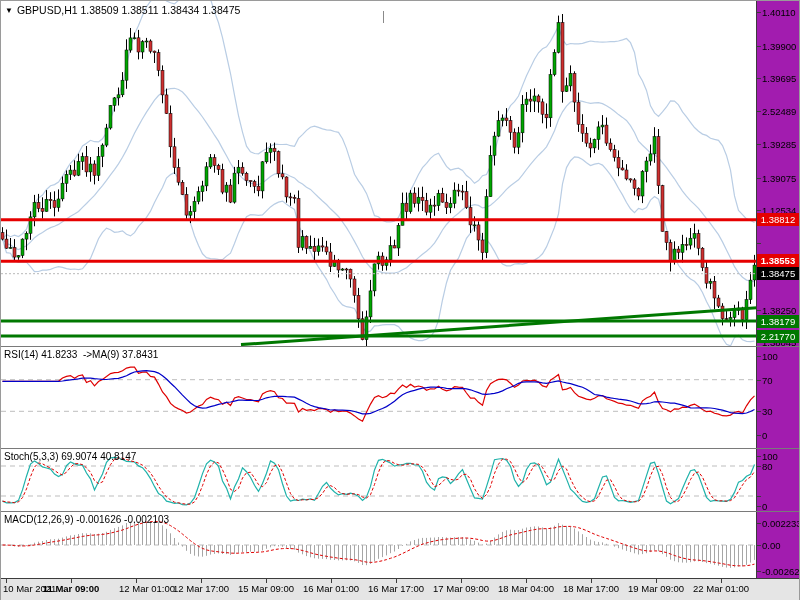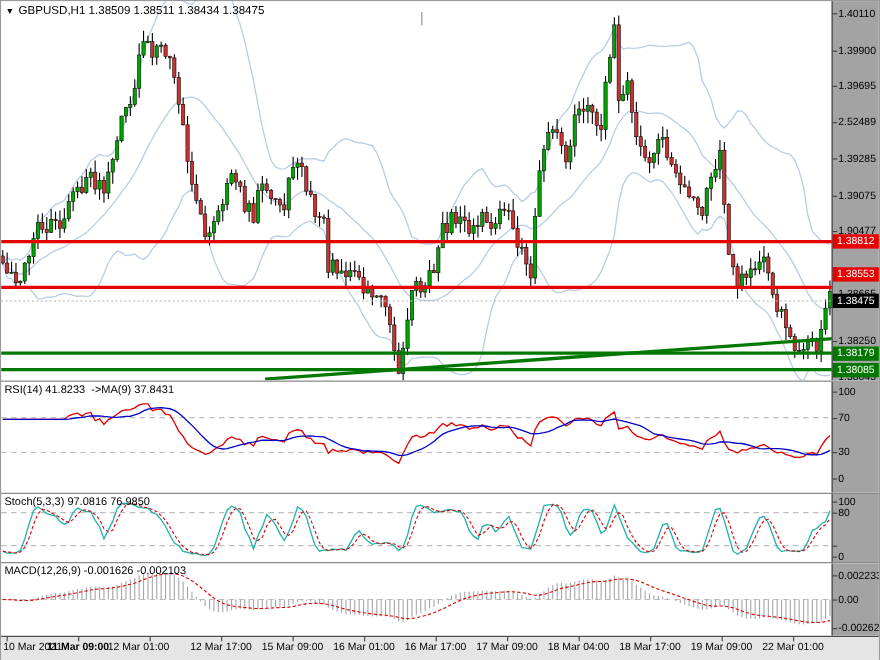--- a/index.html
+++ b/index.html
@@ -2,21 +2,21 @@
 <html><head>
 <meta charset="utf-8">
 <style>
   html,body{margin:0;padding:0;background:#fff;}
   body{width:800px;height:600px;overflow:hidden;font-family:"Liberation Sans",sans-serif;-webkit-font-smoothing:none;}
   .window{position:relative;width:800px;height:600px;box-sizing:border-box;border:1px solid #9a9a9a;background:#fff;}
   .panel{position:relative;width:798px;box-sizing:border-box;overflow:hidden;}
   .panel.sub{border-top:1px solid #7a7a7a;}
   .panel svg{display:block;position:absolute;left:0;top:0;}
   .panel.sub svg{top:1px;}
-  .axis{position:absolute;top:0;right:0;bottom:0;width:42px;border-left:1px solid #3c3c3c;background:#a3a3a3;}
+  .axis{position:absolute;top:0;right:0;bottom:0;width:42px;border-left:1px solid #3c3c3c;background:#a21caf;}
   .axis-label{position:absolute;left:5px;font-size:9.5px;color:#000;white-space:nowrap;line-height:11px;}
   .tick{position:absolute;left:0;width:4px;height:1px;background:#3c3c3c;}
   .badge{position:absolute;left:0;width:42px;height:13px;color:#fff;font-size:9.5px;line-height:13px;text-align:center;white-space:nowrap;}
   .pane-header{position:absolute;left:3px;top:2px;font-size:10px;color:#000;z-index:5;white-space:pre;}
   .symbol-header{position:absolute;left:4px;top:3px;font-size:10.5px;color:#000;z-index:5;display:flex;align-items:center;gap:4px;}
   .dd{font-size:8px;color:#000;cursor:pointer;}
   .time-axis{position:relative;width:798px;height:23px;border-top:1px solid #3c3c3c;box-sizing:border-box;background:#e5e5e5;}
   .time-label{position:absolute;top:4px;font-size:9.5px;color:#000;white-space:nowrap;}
   .time-tick{position:absolute;top:0;width:1px;height:4px;background:#3c3c3c;}
   .shift-marker{position:absolute;top:10px;width:1px;height:12px;background:#8a8a8a;z-index:4;}
@@ -430,32 +430,32 @@
         <div class="axis-label" style="top: 40px;">1.39900</div>
         <div class="tick" style="top: 77px;"></div>
         <div class="axis-label" style="top: 72px;">1.39695</div>
         <div class="tick" style="top: 110px;"></div>
         <div class="axis-label" style="top: 105px;">2.52489</div>
         <div class="tick" style="top: 143px;"></div>
         <div class="axis-label" style="top: 138px;">1.39285</div>
         <div class="tick" style="top: 177px;"></div>
         <div class="axis-label" style="top: 172px;">1.39075</div>
         <div class="tick" style="top: 209px;"></div>
-        <div class="axis-label" style="top: 204px;">1.90477</div>
+        <div class="axis-label" style="top: 204px;">1.12534</div>
         <div class="tick" style="top: 242px;"></div>
         <div class="axis-label" style="top: 237px; margin-top: 24px;">1.38665</div>
         <div class="tick" style="top: 309px;"></div>
         <div class="axis-label" style="top: 304px;">1.38250</div>
         <div class="tick" style="top: 341px;"></div>
         <div class="axis-label" style="top: 336px;">1.38045</div>
         <div class="badge" style="top: 212px; background: rgb(230, 0, 0);">1.38812</div>
-        <div class="badge" style="top: 242px; background: rgb(230, 0, 0);">1.38553</div>
+        <div class="badge" style="top: 253px; background: rgb(230, 0, 0); font-weight: bold;">1.38553</div>
         <div class="badge" style="top: 266px; background: rgb(0, 0, 0);">1.38475</div>
         <div class="badge" style="top: 314px; background: rgb(0, 120, 0);">1.38179</div>
-        <div class="badge" style="top: 329px; background: rgb(0, 120, 0);">1.38085</div>
+        <div class="badge" style="top: 329px; background: rgb(0, 120, 0);">2.21770</div>
       </div>
   </div>
 
   <div class="panel sub" id="rsi-panel" style="height:102px">
     <div class="pane-header">RSI(14) 41.8233  -&gt;MA(9) 37.8431</div>
     <svg id="rsi-svg" width="756" height="101">
         <line x1="0" y1="31.7" x2="756" y2="31.7" stroke="#bdbdbd" stroke-width="1" stroke-dasharray="5 4"></line>
         <line x1="0" y1="63.3" x2="756" y2="63.3" stroke="#bdbdbd" stroke-width="1" stroke-dasharray="5 4"></line>
         <polyline fill="none" stroke="#DE0000" stroke-width="1.2" points="1.5,33.3 5.5,33.3 9.5,33.3 13.5,33.3 17.5,33.3 21.5,33.3 25.5,33.3 29.5,33.3 33.5,33.3 37.5,33.3 41.5,33.3 45.5,33.3 49.5,33.3 53.5,33.3 57.5,33.3 61.5,30.0 65.5,28.4 69.5,27.6 73.5,30.3 77.5,27.7 81.5,26.9 85.5,34.5 89.5,32.7 93.5,37.8 97.5,33.5 101.5,31.4 105.5,28.6 109.5,25.6 113.5,24.7 117.5,24.4 121.5,22.8 125.5,20.1 129.5,19.2 133.5,19.2 137.5,25.3 141.5,24.2 145.5,24.1 149.5,28.4 153.5,29.1 157.5,36.1 161.5,43.9 165.5,48.7 169.5,55.4 173.5,58.8 177.5,60.9 181.5,62.5 185.5,65.0 189.5,64.0 193.5,60.9 197.5,58.1 201.5,56.5 205.5,51.4 209.5,49.2 213.5,50.9 217.5,51.7 221.5,56.3 225.5,54.3 229.5,57.5 233.5,50.0 237.5,48.7 241.5,50.0 245.5,51.5 249.5,51.7 253.5,52.8 257.5,53.9 261.5,45.9 265.5,43.7 269.5,42.7 273.5,43.7 277.5,49.8 281.5,50.5 285.5,55.1 289.5,55.1 293.5,55.4 297.5,64.1 301.5,60.5 305.5,62.3 309.5,61.7 313.5,62.5 317.5,60.5 321.5,60.7 325.5,61.6 329.5,64.2 333.5,61.9 337.5,63.6 341.5,63.1 345.5,63.2 349.5,65.1 353.5,67.9 357.5,71.0 361.5,73.2 365.5,64.2 369.5,56.1 373.5,49.4 377.5,47.7 381.5,49.7 385.5,48.4 389.5,45.2 393.5,45.7 397.5,40.9 401.5,37.0 405.5,39.4 409.5,36.3 413.5,39.1 417.5,38.0 421.5,39.0 425.5,42.3 429.5,40.8 433.5,41.0 437.5,38.3 441.5,41.2 445.5,42.9 449.5,41.8 453.5,38.7 457.5,39.1 461.5,39.3 465.5,45.0 469.5,50.2 473.5,50.2 477.5,54.3 481.5,57.3 485.5,42.4 489.5,35.7 493.5,33.2 497.5,31.4 501.5,31.1 505.5,31.9 509.5,35.3 513.5,39.3 517.5,37.0 521.5,33.0 525.5,32.3 529.5,32.9 533.5,32.2 537.5,34.1 541.5,37.9 545.5,39.0 549.5,32.1 553.5,29.4 557.5,26.5 561.5,41.9 565.5,41.1 569.5,39.5 573.5,44.7 577.5,48.2 581.5,49.6 585.5,51.1 589.5,51.8 593.5,50.2 597.5,47.8 601.5,47.5 605.5,50.8 609.5,52.0 613.5,53.4 617.5,55.2 621.5,55.6 625.5,57.2 629.5,57.3 633.5,58.9 637.5,60.3 641.5,52.8 645.5,50.0 649.5,48.2 653.5,44.1 657.5,54.3 661.5,60.6 665.5,61.8 669.5,63.9 673.5,60.8 677.5,61.2 681.5,59.2 685.5,59.3 689.5,57.4 693.5,56.1 697.5,58.6 701.5,61.6 705.5,63.7 709.5,63.1 713.5,65.3 717.5,66.2 721.5,67.7 725.5,67.8 729.5,67.1 733.5,64.3 737.5,63.4 741.5,65.3 745.5,57.8 749.5,51.8 753.5,47.9 "></polyline>
         <polyline fill="none" stroke="#0000C8" stroke-width="1.2" points="1.5,33.3 5.5,33.3 9.5,33.3 13.5,33.3 17.5,33.3 21.5,33.3 25.5,33.3 29.5,33.3 33.5,33.3 37.5,33.3 41.5,33.3 45.5,33.3 49.5,33.3 53.5,33.3 57.5,33.3 61.5,33.0 65.5,32.4 69.5,31.8 73.5,31.4 77.5,30.8 81.5,30.1 85.5,30.2 89.5,30.1 93.5,30.6 97.5,31.0 101.5,31.4 105.5,31.5 109.5,31.0 113.5,30.6 117.5,30.4 121.5,29.1 125.5,27.7 129.5,25.6 133.5,24.0 137.5,23.3 141.5,22.8 145.5,22.7 149.5,23.1 153.5,23.6 157.5,25.1 161.5,27.7 165.5,31.0 169.5,35.0 173.5,38.7 177.5,42.8 181.5,47.1 185.5,51.1 189.5,55.0 193.5,57.8 197.5,59.4 201.5,60.2 205.5,59.8 209.5,58.7 213.5,57.6 217.5,56.4 221.5,55.5 225.5,54.4 229.5,54.0 233.5,53.1 237.5,52.2 241.5,52.1 245.5,52.3 249.5,52.4 253.5,52.5 257.5,52.3 261.5,51.3 265.5,49.8 269.5,49.0 273.5,48.4 277.5,48.4 281.5,48.3 285.5,48.7 289.5,48.9 293.5,49.1 297.5,51.1 301.5,53.0 305.5,55.2 309.5,57.2 313.5,58.6 317.5,59.7 321.5,60.3 325.5,61.0 329.5,62.0 333.5,61.8 337.5,62.1 341.5,62.2 345.5,62.4 349.5,62.7 353.5,63.5 357.5,64.6 361.5,65.9 365.5,65.9 369.5,65.3 373.5,63.7 377.5,62.0 381.5,60.5 385.5,58.6 389.5,56.1 393.5,53.3 397.5,49.7 401.5,46.7 405.5,44.8 409.5,43.4 413.5,42.4 417.5,41.1 421.5,40.1 425.5,39.7 429.5,39.2 433.5,39.2 437.5,39.3 441.5,39.5 445.5,40.3 449.5,40.6 453.5,40.7 457.5,40.7 461.5,40.3 465.5,40.8 469.5,41.8 473.5,43.2 477.5,44.6 481.5,46.2 485.5,46.3 489.5,45.9 493.5,45.3 497.5,44.4 501.5,42.9 505.5,40.8 509.5,39.2 513.5,37.5 517.5,35.3 521.5,34.2 525.5,33.9 529.5,33.8 533.5,33.9 537.5,34.2 541.5,34.9 545.5,35.3 549.5,34.5 553.5,33.7 557.5,32.9 561.5,34.0 565.5,34.9 569.5,35.7 573.5,36.9 577.5,38.1 581.5,39.2 585.5,41.3 589.5,43.8 593.5,46.5 597.5,47.1 601.5,47.8 605.5,49.1 609.5,49.9 613.5,50.5 617.5,51.1 621.5,51.6 625.5,52.2 629.5,53.0 633.5,54.2 637.5,55.6 641.5,55.8 645.5,55.6 649.5,55.0 653.5,53.8 657.5,53.7 661.5,54.0 665.5,54.5 669.5,55.1 673.5,55.2 677.5,56.1 681.5,57.1 685.5,58.4 689.5,59.8 693.5,60.0 697.5,59.8 701.5,59.8 705.5,59.8 709.5,60.0 713.5,60.5 717.5,61.3 721.5,62.2 725.5,63.3 729.5,64.6 733.5,65.2 737.5,65.4 741.5,65.6 745.5,65.0 749.5,63.5 753.5,61.5 "></polyline>
@@ -466,21 +466,21 @@
         <div class="tick" style="top: 33px;"></div>
         <div class="axis-label" style="top: 28px;">70</div>
         <div class="tick" style="top: 64px;"></div>
         <div class="axis-label" style="top: 59px; text-align: center;">30</div>
         <div class="tick" style="top: 88px;"></div>
         <div class="axis-label" style="top: 83px;">0</div>
       </div>
   </div>
 
   <div class="panel sub" id="stoch-panel" style="height:63px">
-    <div class="pane-header">Stoch(5,3,3) 97.0816 76.9850</div>
+    <div class="pane-header">Stoch(5,3,3) 69.9074 40.8147</div>
     <svg id="stoch-svg" width="756" height="62">
         <line x1="0" y1="16.0" x2="756" y2="16.0" stroke="#bdbdbd" stroke-width="1" stroke-dasharray="5 4"></line>
         <line x1="0" y1="46.0" x2="756" y2="46.0" stroke="#bdbdbd" stroke-width="1" stroke-dasharray="5 4"></line>
         <polyline fill="none" stroke="#20B2AA" stroke-width="1.2" points="1.5,51.1 5.5,52.8 9.5,52.8 13.5,52.6 17.5,50.4 21.5,39.9 25.5,26.2 29.5,14.1 33.5,10.9 37.5,13.6 41.5,16.9 45.5,18.0 49.5,19.1 53.5,24.1 57.5,26.5 61.5,24.4 65.5,15.7 69.5,11.9 73.5,13.9 77.5,15.1 81.5,15.2 85.5,23.0 89.5,28.8 93.5,39.9 97.5,31.7 101.5,24.0 105.5,12.3 109.5,7.9 113.5,7.4 117.5,7.8 121.5,9.5 125.5,11.3 129.5,11.7 133.5,12.0 137.5,15.9 141.5,17.7 145.5,22.4 149.5,28.6 153.5,36.4 157.5,43.6 161.5,46.1 165.5,51.2 169.5,52.1 173.5,53.4 177.5,53.0 181.5,54.6 185.5,54.9 189.5,53.1 193.5,47.6 197.5,36.0 201.5,23.6 205.5,13.8 209.5,10.3 213.5,12.0 217.5,16.1 221.5,31.0 225.5,38.1 229.5,49.0 233.5,37.1 237.5,29.0 241.5,17.8 245.5,21.7 249.5,27.2 253.5,35.3 257.5,41.4 261.5,33.5 265.5,23.3 269.5,10.9 273.5,13.3 277.5,19.7 281.5,33.7 285.5,46.0 289.5,51.1 293.5,49.9 297.5,50.5 301.5,49.1 305.5,49.9 309.5,48.9 313.5,50.3 317.5,43.5 321.5,36.3 325.5,32.5 329.5,38.1 333.5,42.0 337.5,44.9 341.5,43.7 345.5,44.4 349.5,43.1 353.5,44.2 357.5,46.3 361.5,50.5 365.5,47.0 369.5,36.4 373.5,19.9 377.5,10.3 381.5,9.3 385.5,11.1 389.5,13.0 393.5,16.1 397.5,15.0 401.5,14.7 405.5,13.4 409.5,13.3 413.5,15.0 417.5,15.0 421.5,21.3 425.5,32.2 429.5,37.4 433.5,40.1 437.5,28.7 441.5,26.9 445.5,27.6 449.5,33.5 453.5,29.9 457.5,23.9 461.5,19.6 465.5,29.3 469.5,38.8 473.5,47.9 477.5,48.3 481.5,49.0 485.5,36.6 489.5,23.8 493.5,9.7 497.5,9.0 501.5,8.5 505.5,10.2 509.5,16.2 513.5,29.7 517.5,36.4 521.5,32.0 525.5,19.5 529.5,13.5 533.5,12.8 537.5,15.2 541.5,24.5 545.5,34.8 549.5,32.1 553.5,20.4 557.5,9.2 561.5,19.0 565.5,28.9 569.5,39.1 573.5,42.8 577.5,47.7 581.5,51.4 585.5,52.3 589.5,51.5 593.5,48.8 597.5,37.8 601.5,26.9 605.5,25.9 609.5,36.2 613.5,47.4 617.5,50.8 621.5,50.5 625.5,51.4 629.5,52.4 633.5,51.6 637.5,50.5 641.5,38.1 645.5,25.6 649.5,13.3 653.5,12.2 657.5,23.5 661.5,37.5 665.5,51.1 669.5,53.8 673.5,51.2 677.5,48.6 681.5,38.5 685.5,29.2 689.5,20.8 693.5,19.6 697.5,25.4 701.5,36.2 705.5,47.3 709.5,51.4 713.5,50.3 717.5,50.8 721.5,51.1 725.5,51.4 729.5,49.3 733.5,42.4 737.5,32.1 741.5,30.5 745.5,26.3 749.5,24.2 753.5,14.4 "></polyline>
         <polyline fill="none" stroke="#E00000" stroke-width="1" stroke-dasharray="3 2" points="1.5,51.1 5.5,51.9 9.5,52.2 13.5,52.7 17.5,51.9 21.5,47.6 25.5,38.9 29.5,26.7 33.5,17.1 37.5,12.9 41.5,13.8 45.5,16.2 49.5,18.0 53.5,20.4 57.5,23.2 61.5,25.0 65.5,22.2 69.5,17.3 73.5,13.8 77.5,13.6 81.5,14.7 85.5,17.8 89.5,22.3 93.5,30.6 97.5,33.5 101.5,31.9 105.5,22.7 109.5,14.7 113.5,9.2 117.5,7.7 121.5,8.2 125.5,9.5 129.5,10.9 133.5,11.7 137.5,13.2 141.5,15.2 145.5,18.7 149.5,22.9 153.5,29.1 157.5,36.2 161.5,42.0 165.5,47.0 169.5,49.8 173.5,52.2 177.5,52.8 181.5,53.7 185.5,54.2 189.5,54.2 193.5,51.9 197.5,45.6 201.5,35.7 205.5,24.5 209.5,15.9 213.5,12.0 217.5,12.8 221.5,19.7 225.5,28.4 229.5,39.4 233.5,41.4 237.5,38.4 241.5,28.0 245.5,22.8 249.5,22.2 253.5,28.0 257.5,34.6 261.5,36.7 265.5,32.7 269.5,22.6 273.5,15.8 277.5,14.6 281.5,22.2 285.5,33.1 289.5,43.6 293.5,49.0 297.5,50.5 301.5,49.8 305.5,49.8 309.5,49.3 313.5,49.7 317.5,47.6 321.5,43.4 325.5,37.4 329.5,35.6 333.5,37.5 337.5,41.7 341.5,43.5 345.5,44.4 349.5,43.8 353.5,43.9 357.5,44.6 361.5,47.0 365.5,48.0 369.5,44.7 373.5,34.5 377.5,22.2 381.5,13.2 385.5,10.3 389.5,11.1 393.5,13.4 397.5,14.7 401.5,15.3 405.5,14.4 409.5,13.8 413.5,13.9 417.5,14.4 421.5,17.1 425.5,22.8 429.5,30.3 433.5,36.6 437.5,35.4 441.5,31.9 445.5,27.7 449.5,29.3 453.5,30.3 457.5,29.1 461.5,24.5 465.5,24.3 469.5,29.2 473.5,38.7 477.5,45.0 481.5,48.4 485.5,44.6 489.5,36.5 493.5,23.4 497.5,14.2 501.5,9.0 505.5,9.2 509.5,11.6 513.5,18.7 517.5,27.4 521.5,32.7 525.5,29.3 529.5,21.7 533.5,15.3 537.5,13.8 541.5,17.5 545.5,24.8 549.5,30.4 553.5,29.1 557.5,20.6 561.5,16.2 565.5,19.0 569.5,29.0 573.5,36.9 577.5,43.2 581.5,47.3 585.5,50.5 589.5,51.7 593.5,50.9 597.5,46.0 601.5,37.8 605.5,30.2 609.5,29.7 613.5,36.5 617.5,44.8 621.5,49.6 625.5,50.9 629.5,51.5 633.5,51.8 637.5,51.5 641.5,46.8 645.5,38.1 649.5,25.7 653.5,17.0 657.5,16.3 661.5,24.4 665.5,37.4 669.5,47.5 673.5,52.0 677.5,51.2 681.5,46.1 685.5,38.7 689.5,29.5 693.5,23.2 697.5,21.9 701.5,27.1 705.5,36.3 709.5,45.0 713.5,49.7 717.5,50.9 721.5,50.8 725.5,51.1 729.5,50.6 733.5,47.7 737.5,41.3 741.5,35.0 745.5,29.6 749.5,27.0 753.5,21.6 "></polyline>
       </svg>
     <div class="axis" id="stoch-axis">
         <div class="tick" style="top: 7px;"></div>
         <div class="axis-label" style="top: 2px;">100</div>
         <div class="tick" style="top: 17px;"></div>
@@ -508,21 +508,21 @@
         <div class="axis-label" style="top: 54px;">-0.002624</div>
       </div>
   </div>
 
   <div class="time-axis" id="time-axis">
       <div class="time-tick" style="left: 5px;"></div>
       <div class="time-label" style="left: 2px;">10 Mar 2021</div>
       <div class="time-tick" style="left: 70px;"></div>
       <div class="time-label" style="left: 70px; transform: translateX(-50%); font-weight: bold;">11 Mar 09:00</div>
       <div class="time-tick" style="left: 135px;"></div>
-      <div class="time-label" style="left: 125px; transform: translateX(-50%);">12 Mar 01:00</div>
+      <div class="time-label" style="left: 146px; transform: translateX(-50%);">12 Mar 01:00</div>
       <div class="time-tick" style="left: 200px;"></div>
       <div class="time-label" style="left: 200px; transform: translateX(-50%);">12 Mar 17:00</div>
       <div class="time-tick" style="left: 265px;"></div>
       <div class="time-label" style="left: 265px; transform: translateX(-50%);">15 Mar 09:00</div>
       <div class="time-tick" style="left: 330px;"></div>
       <div class="time-label" style="left: 330px; transform: translateX(-50%);">16 Mar 01:00</div>
       <div class="time-tick" style="left: 395px;"></div>
       <div class="time-label" style="left: 395px; transform: translateX(-50%);">16 Mar 17:00</div>
       <div class="time-tick" style="left: 460px;"></div>
       <div class="time-label" style="left: 460px; transform: translateX(-50%);">17 Mar 09:00</div>

